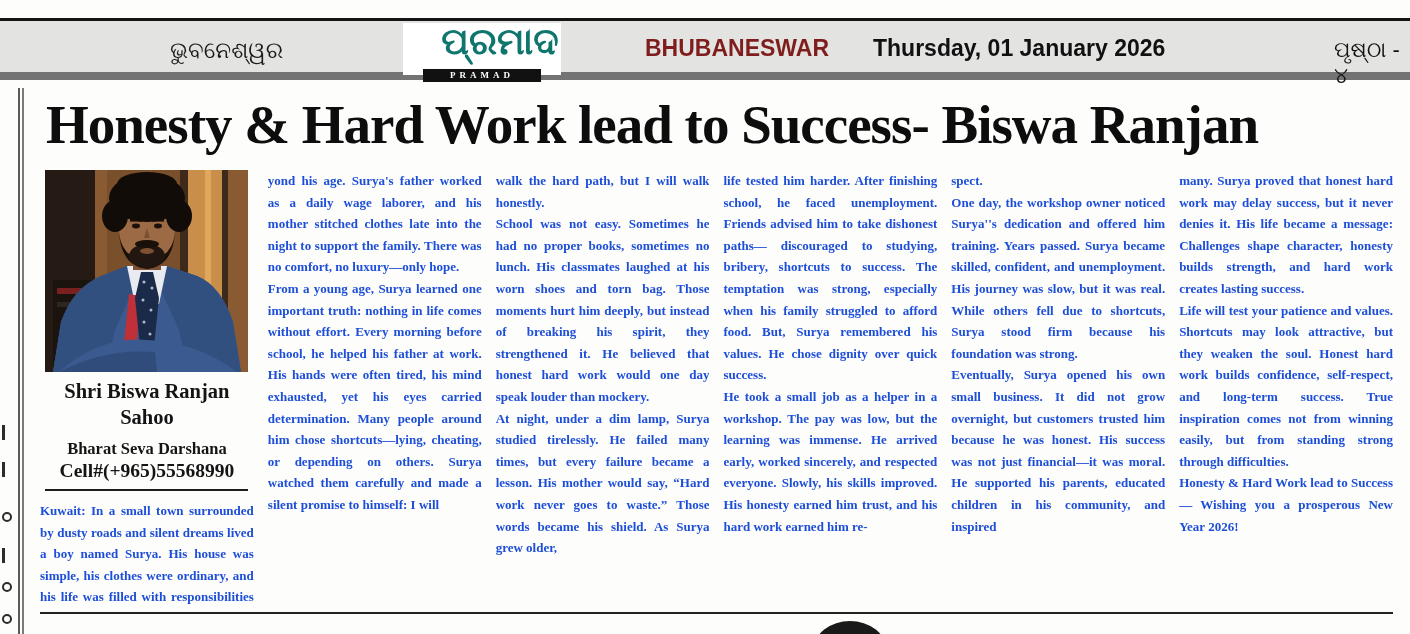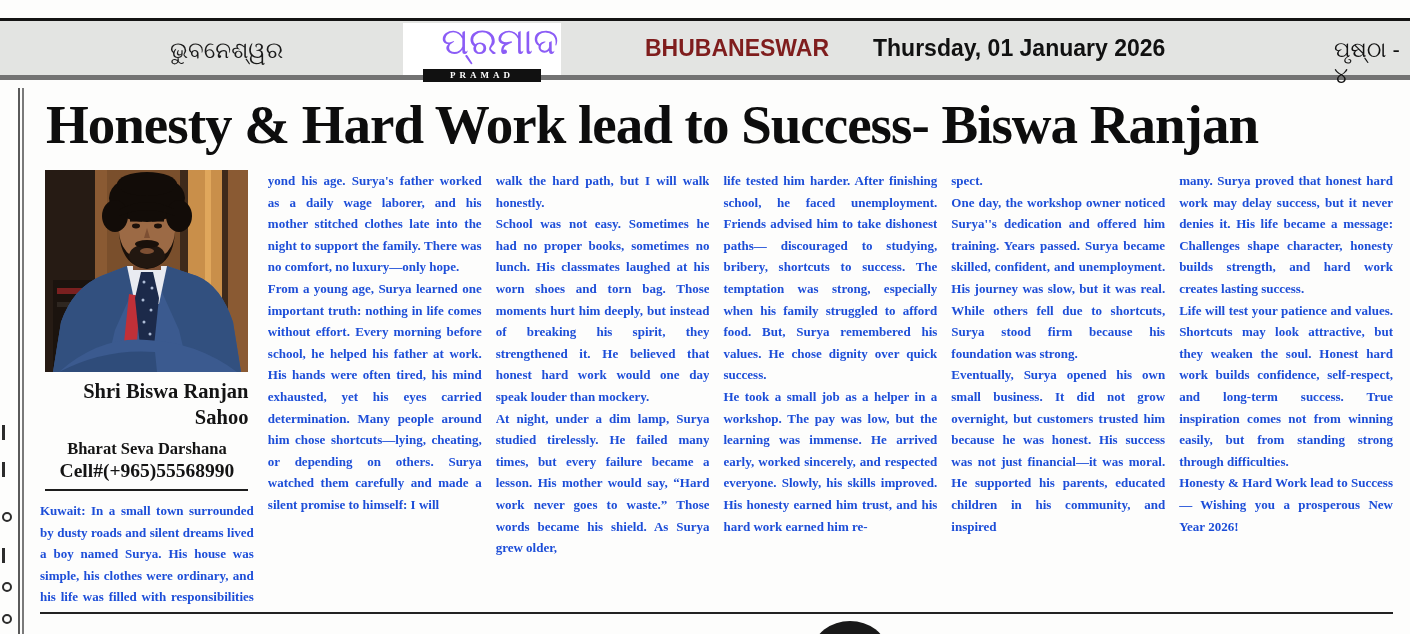--- a/index.html
+++ b/index.html
@@ -11,36 +11,36 @@
     overflow: hidden;
     font-family: "Liberation Serif", serif;
     color: #141414;
   }
 
   
   .header-band {
     position: absolute; left: 0; right: 0; top: 18px; height: 62px;
     background: #e3e4e2;
     border-top: 3px solid #141414;
-    border-bottom: 5px solid #737373;
+    border-bottom: 8px solid #737373;
   }
   .city-odia {
     position: absolute; left: 170px; top: 16px;
     font-family: "Liberation Sans", sans-serif;
     font-size: 23px; color: #1a1a1a;
   }
   .masthead {
     position: absolute; left: 403px; top: 2px; width: 158px; height: 52px;
     background: #ffffff;
     text-align: center;
   }
   .masthead-odia {
     display: block;
     font-family: "Liberation Serif", serif;
-    font-weight: normal; font-size: 37px; line-height: 38px; color: #8b5cf6; padding-left: 36px;
+    font-weight: bold; font-size: 37px; line-height: 38px; color: #0f766e; padding-left: 36px;
   }
   .masthead-latin {
     display: block; margin: 8px auto;
     width: 118px; height: 13px;
     background: #111; color: #fff;
     font-family: "Liberation Serif", serif;
     font-weight: bold; font-size: 9px; line-height: 13px;
     letter-spacing: 4px;
   }
   .header-city {
@@ -78,21 +78,21 @@
     text-align: justify; color: #1d4ed8; font-weight: bold;
   }
 
   
   .figure { width: 203px; margin: 0 auto; }
   .photo-frame {
     width: 203px; height: 202px; overflow: hidden;
     background: #6b4a2e;
   }
   .photo-frame svg { display: block; }
-  .caption-name   { text-align: right; font-weight: bold; font-size: 20.5px; line-height: 26px; margin-top: 6px; }
+  .caption-name   { text-align: center; font-weight: bold; font-size: 20.5px; line-height: 26px; margin-top: 6px; }
   .caption-org    { text-align: center; font-weight: bold; font-size: 16.5px; line-height: 21px; margin-top: 8px; }
   .caption-cell   { text-align: center; font-weight: bold; font-size: 19.5px; line-height: 24px; }
   .caption-rule   { border: none; border-top: 2.5px solid #1d1d1d; margin: 6px 0 9px 0; }
 
   
   .bottom-rule {
     position: absolute; left: 40px; width: 1353px; top: 612px;
     border: none; border-top: 2px solid #222;
   }
   .bottom-logo {

